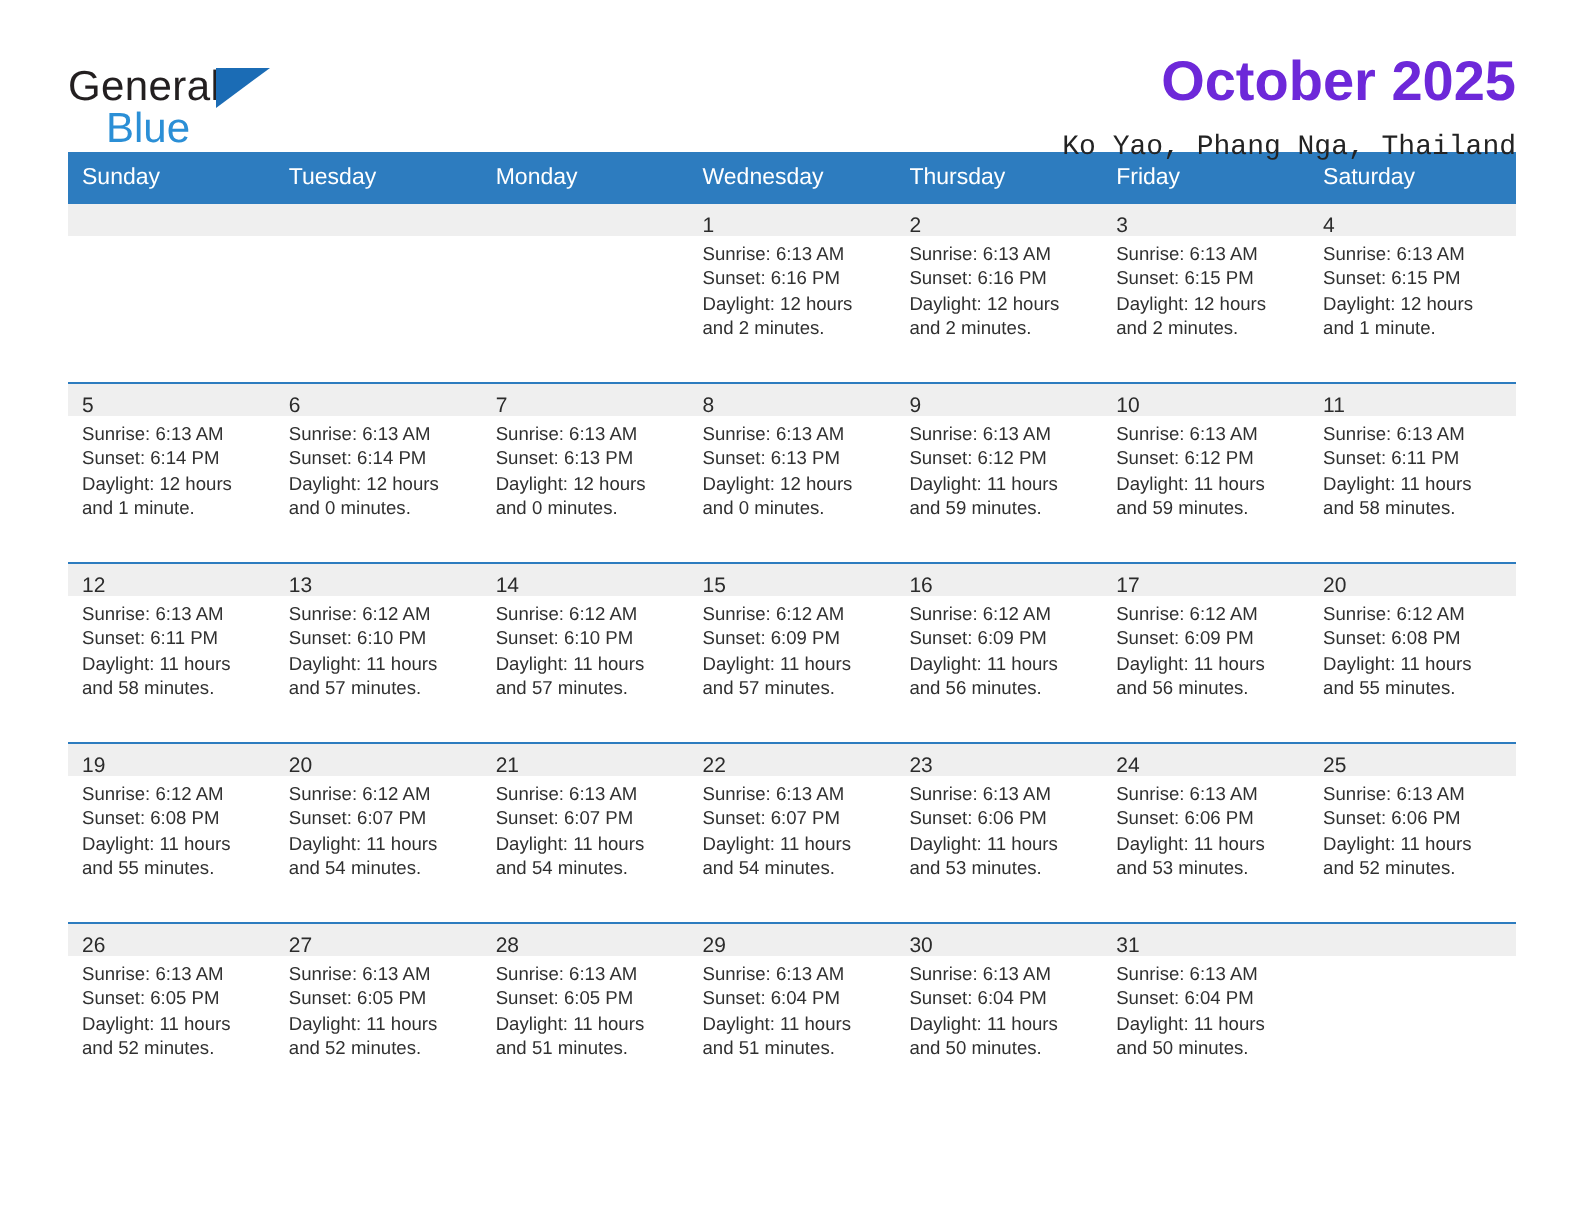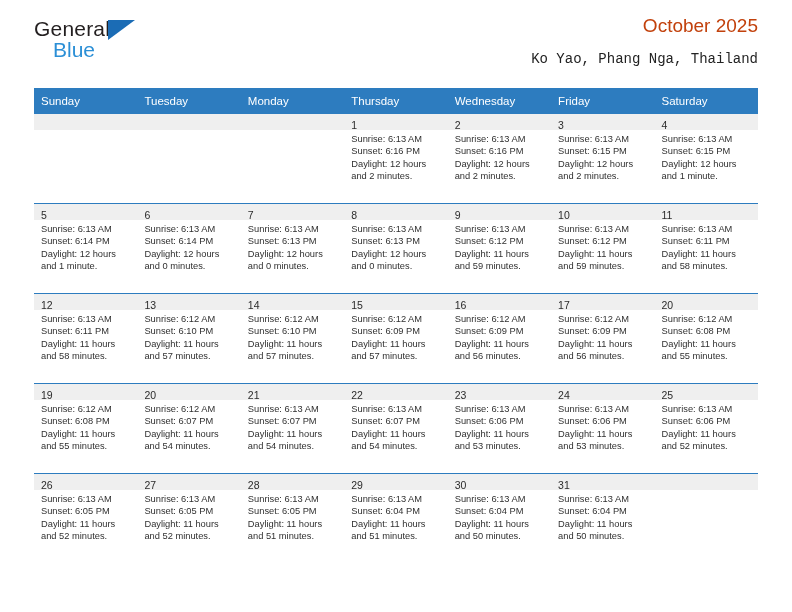--- a/index.html
+++ b/index.html
@@ -20,21 +20,21 @@
     height: 612px;
     box-sizing: border-box;
     padding: 0 34px;
   }
 
   
   .header {
     display: flex;
     align-items: flex-start;
     justify-content: space-between;
-    padding-top: 11px;
+    padding-top: 26px;
     height: 72px;
     box-sizing: border-box;
   }
   .brand {
     position: relative;
     width: 180px;
     padding-top: 8px;
   }
   .brand-line1 {
     font-size: 21px;
@@ -57,36 +57,36 @@
     color: #2b8fd6;
     line-height: 21px;
     margin-left: 19px;
     display: block;
     margin-top: -1px;
   }
   .titles {
     text-align: right;
   }
   .cal-title {
-    font-size: 19px;
-    color: #c2410c;
+    font-size: 28px;
+    color: #6d28d9;
     line-height: 30px;
-    font-weight: 400;
+    font-weight: 700;
   }
   .cal-subtitle {
     font-size: 14px;
     color: #232323;
     line-height: 18px;
     margin-top: 9px;
     font-family: Liberation Mono, monospace;
   }
 
   
   .calendar {
-    margin-top: 16px;
+    margin-top: 4px;
     width: 724px;
   }
   .weekday-row {
     display: flex;
     background: #2d7cbf;
   }
   .weekday {
     flex: 1 1 0;
     color: #ffffff;
     font-size: 11.5px;
@@ -145,22 +145,22 @@
       <div class="cal-title">October 2025</div>
       <div class="cal-subtitle">Ko Yao, Phang Nga, Thailand</div>
     </div>
   </div>
 
   <div class="calendar">
     <div class="weekday-row">
       <div class="weekday">Sunday</div>
       <div class="weekday">Tuesday</div>
       <div class="weekday">Monday</div>
+      <div class="weekday">Wednesday</div>
       <div class="weekday">Thursday</div>
-      <div class="weekday">Wednesday</div>
       <div class="weekday">Friday</div>
       <div class="weekday">Saturday</div>
     </div>
     <div id="weeks-container">
         <div class="week">
           <div class="cell empty">
             <div class="daynum-band"><span class="daynum"></span></div>
           </div>
           <div class="cell empty">
             <div class="daynum-band"><span class="daynum"></span></div>

